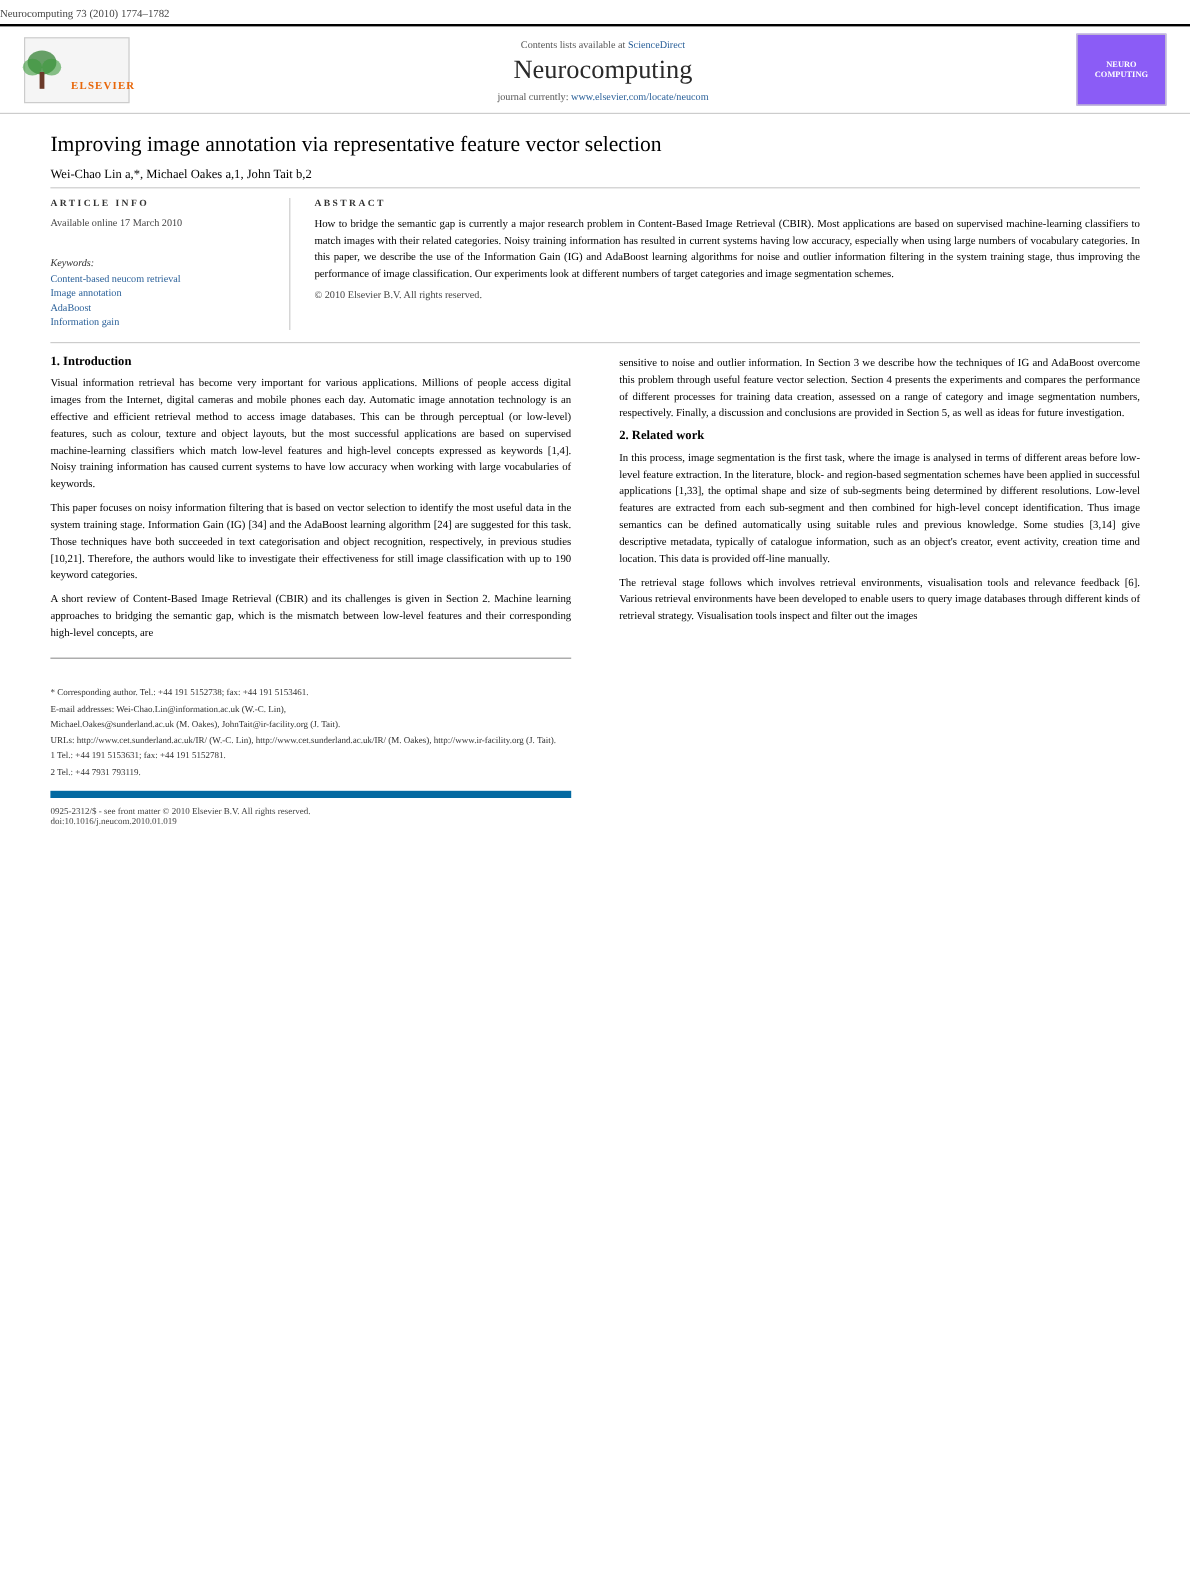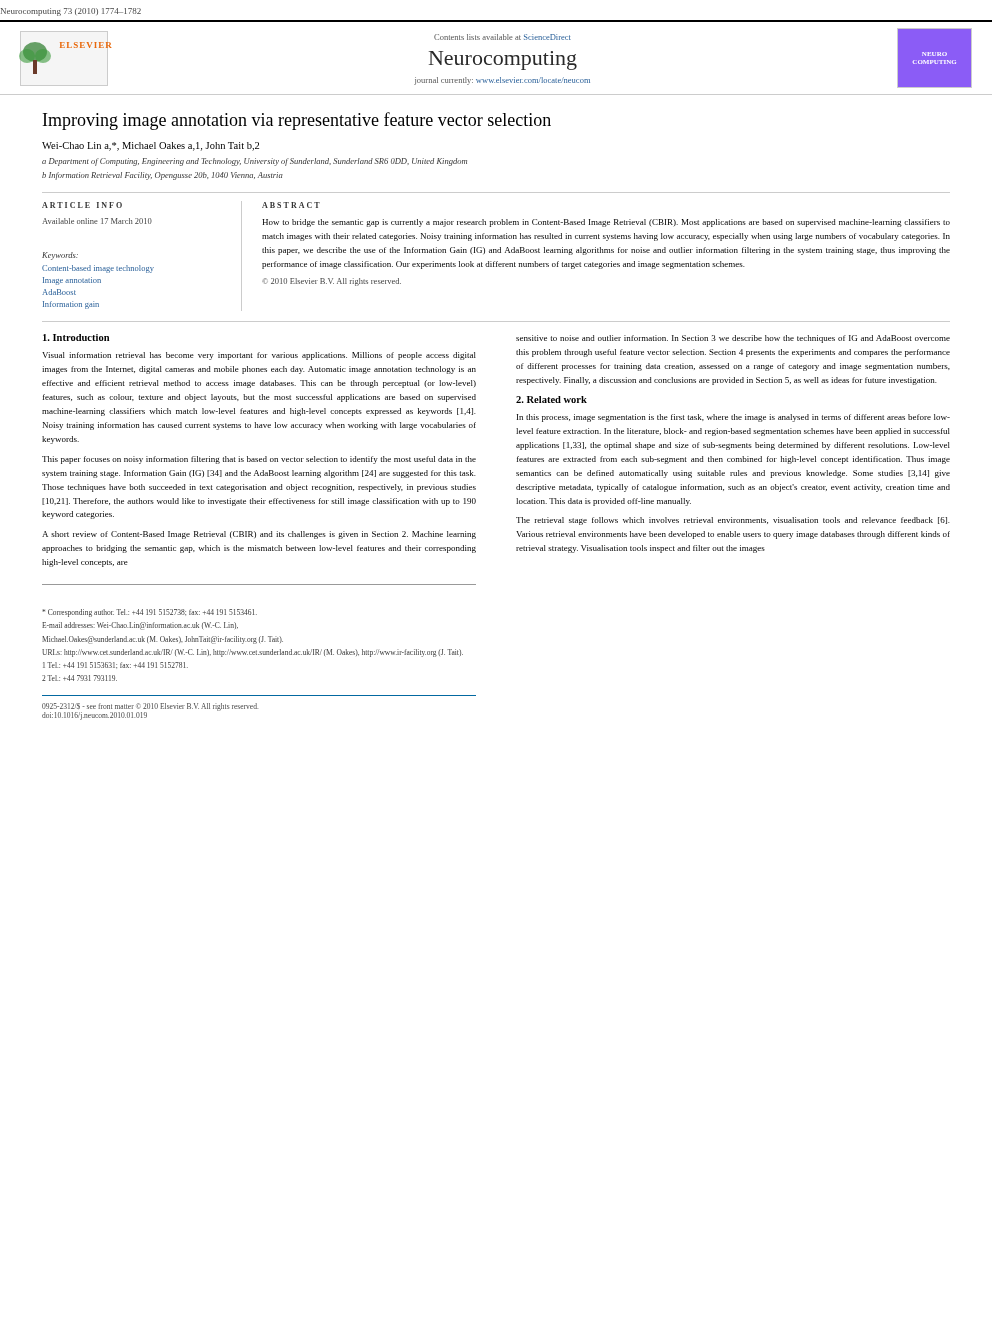--- a/index.html
+++ b/index.html
@@ -239,42 +239,42 @@
       line-height: 1.5;
       margin-bottom: 2px;
     }
 
     .bottom-bar {
       display: flex;
       justify-content: space-between;
       align-items: flex-start;
       margin-top: 10px;
       padding-top: 6px;
-      border-top: 1px solid #0369a1;
+      border-top: 6px solid #0369a1;
     }
 
     .issn-text {
       font-size: 7.5px;
       color: #444;
     }
 
     a { color: #2a6099; text-decoration: none; }
   </style>
 </head>
 <body>
 
 <div>
   <div class="journal-header">
     <span>Neurocomputing 73 (2010) 1774–1782</span>
   </div>
 
   <div class="journal-top-bar">
 
     <div class="elsevier-logo-box">
-      <div style="display:flex;align-items:flex-start;gap:4px;">
+      <div style="display:flex;align-items:flex-end;gap:4px;">
         <div style="width:40px;height:36px;position:relative;">
           
           <svg width="40" height="36" viewBox="0 0 40 36" xmlns="http://www.w3.org/2000/svg">
             <ellipse cx="20" cy="12" rx="12" ry="10" fill="#2a7a2a" opacity="0.7"></ellipse>
             <rect x="18" y="20" width="4" height="14" fill="#6b3a2a"></rect>
             <ellipse cx="12" cy="16" rx="8" ry="7" fill="#3a9a3a" opacity="0.6"></ellipse>
             <ellipse cx="28" cy="16" rx="8" ry="7" fill="#3a9a3a" opacity="0.6"></ellipse>
           </svg>
         </div>
         <div>
@@ -302,34 +302,30 @@
 </div>
 
 <div class="main-content">
 
   <h1 class="paper-title">Improving image annotation via representative feature vector selection</h1>
 
   <div class="authors">
     <span>Wei-Chao Lin a,*, Michael Oakes a,1, John Tait b,2</span>
   </div>
 
-  <div class="affiliations">
-    <div class="affil-line">a Department of Computing, Engineering and Technology, University of Sunderland, Sunderland SR6 0DD, United Kingdom</div>
-    <div class="affil-line">b Information Retrieval Facility, Opengusse 20b, 1040 Vienna, Austria</div>
-  </div>
 
   <div class="two-col-section">
 
     <div class="article-info-col">
       <div class="section-label">ARTICLE INFO</div>
       <div class="article-info-item">Available online 17 March 2010</div>
 
       <div class="keywords-section">
         <div class="keywords-label">Keywords:</div>
-        <span class="keyword-item">Content-based image technology</span>
+        <span class="keyword-item">Content-based neucom retrieval</span>
         <span class="keyword-item">Image annotation</span>
         <span class="keyword-item">AdaBoost</span>
         <span class="keyword-item">Information gain</span>
       </div>
     </div>
 
     <div class="abstract-col">
       <div class="section-label">ABSTRACT</div>
       <div class="abstract-text">How to bridge the semantic gap is currently a major research problem in Content-Based Image Retrieval (CBIR). Most applications are based on supervised machine-learning classifiers to match images with their related categories. Noisy training information has resulted in current systems having low accuracy, especially when using large numbers of vocabulary categories. In this paper, we describe the use of the Information Gain (IG) and AdaBoost learning algorithms for noise and outlier information filtering in the system training stage, thus improving the performance of image classification. Our experiments look at different numbers of target categories and image segmentation schemes.</div>
       <div class="copyright-line">© 2010 Elsevier B.V. All rights reserved.</div>

